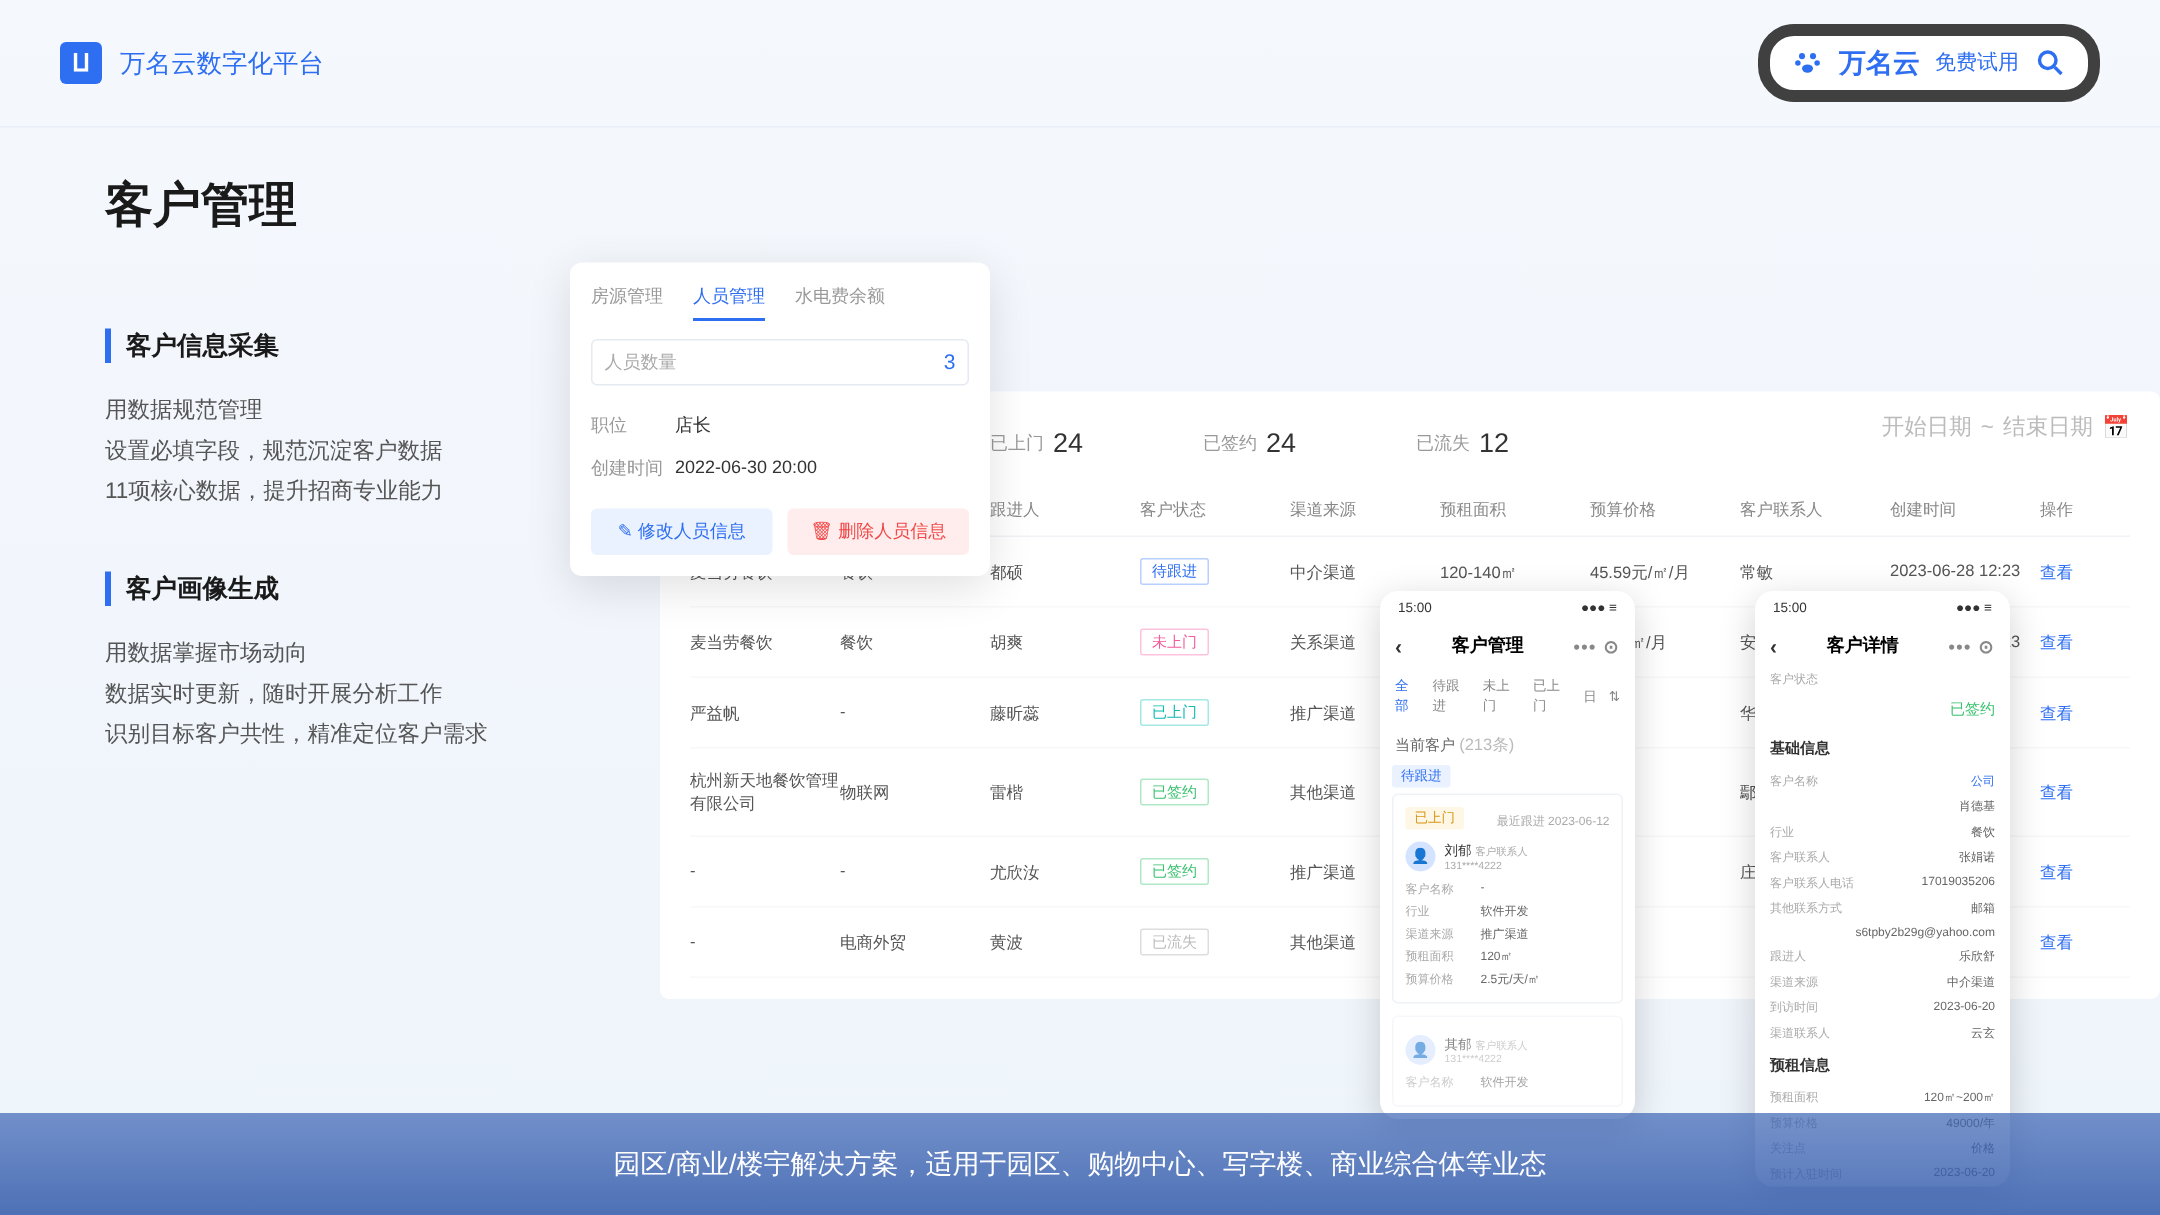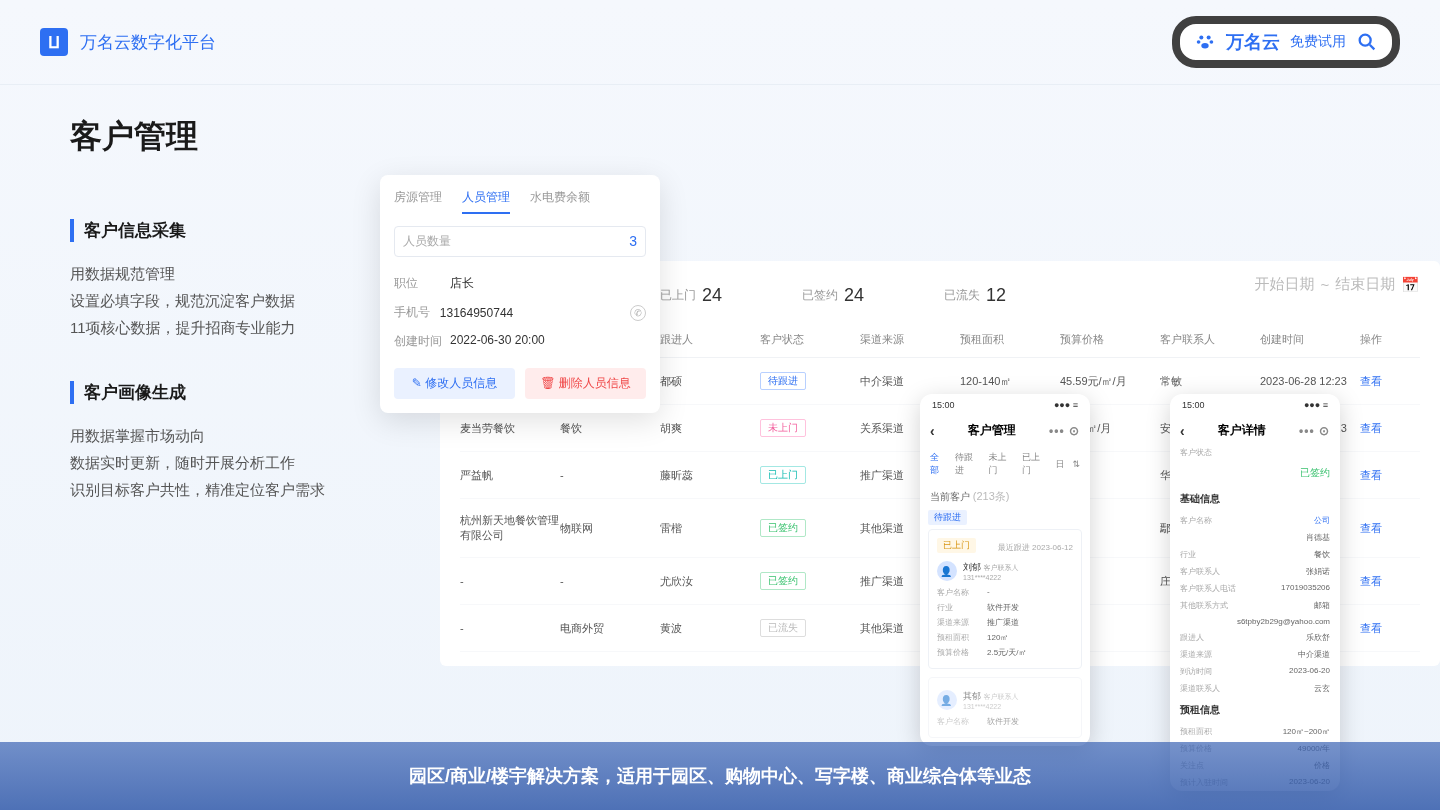--- a/index.html
+++ b/index.html
@@ -74,21 +74,21 @@
 .kv-label{width:50px;color:#aaa}
 .kv-val{color:#666}
 .detail-status{text-align:right;padding:6px 10px;color:#3ac26f;font-size:10px}
 .detail-label{padding:2px 10px;font-size:8px;color:#aaa}
 .detail-section{padding:6px 10px;font-size:10px;color:#333;font-weight:700}
 .dkv{display:flex;font-size:8px;padding:3px 10px;justify-content:space-between}
 .dkv-label{color:#aaa}
 .dkv-val{color:#666}
 .dkv-val.blue{color:#2e6ff2}
 .footer{position:absolute;bottom:0;left:0;right:0;background:linear-gradient(180deg,rgba(60,100,180,.7),rgba(50,90,170,.85));padding:18px 0;text-align:center;z-index:10}
-.footer-line{color:#fff;font-size:18px;font-weight:700;line-height:1.8}
+.footer-line{color:#fff;font-size:18px;font-weight:400;line-height:1.8}
 </style>
 </head>
 <body>
 
 <div class="header">
   <div class="logo-area">
     <div class="logo-icon">ⵡ</div>
     <div class="logo-text">万名云数字化平台</div>
   </div>
   <div class="search-box">
@@ -137,27 +137,20 @@
     </div>
     <div class="popup-search">
       <span>人员数量</span>
       <span class="popup-count">3</span>
     </div>
     <div class="popup-row">
         <span class="popup-label">职位</span>
         <span class="popup-value">店长</span>
       </div>
     <div class="popup-row">
-        <span class="popup-label">手机号</span>
-        <div class="popup-phone">
-          <span class="popup-value">13164950744</span>
-          <span class="phone-icon">✆</span>
-        </div>
-      </div>
-    <div class="popup-row">
         <span class="popup-label">创建时间</span>
         <span class="popup-value">2022-06-30 20:00</span>
       </div>
     <div class="popup-btns">
       <button class="btn-edit">✎ <span>修改人员信息</span></button>
       <button class="btn-delete">🗑 <span>删除人员信息</span></button>
     </div>
   </div>
 
   <div class="table-panel">

